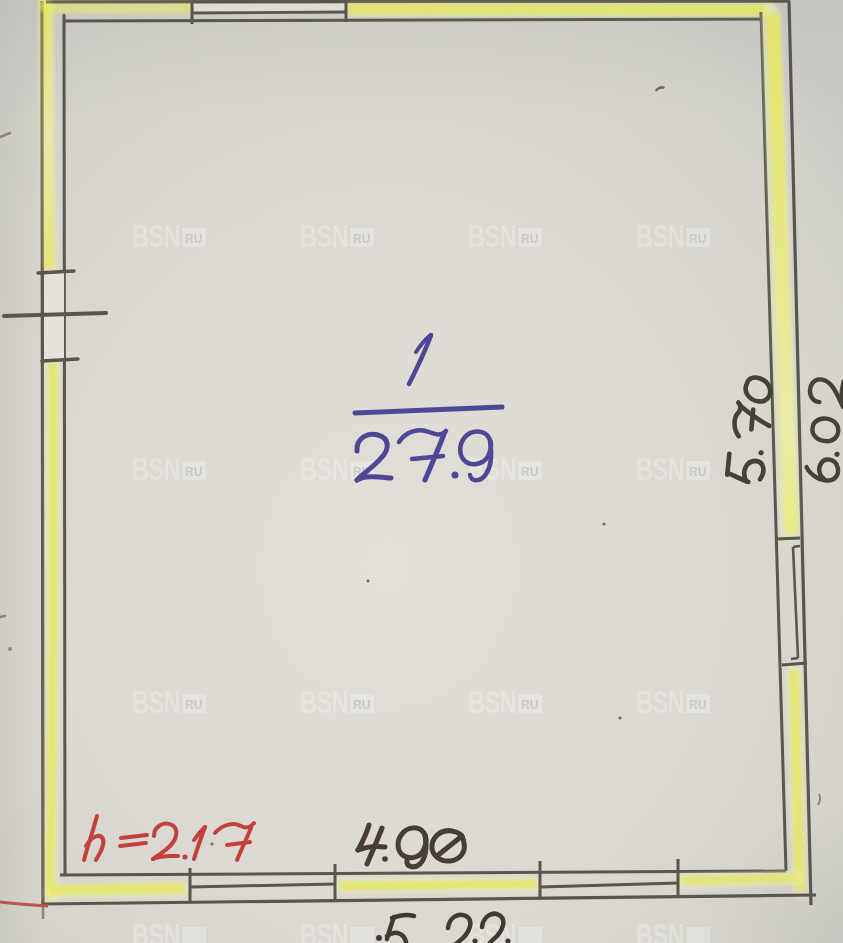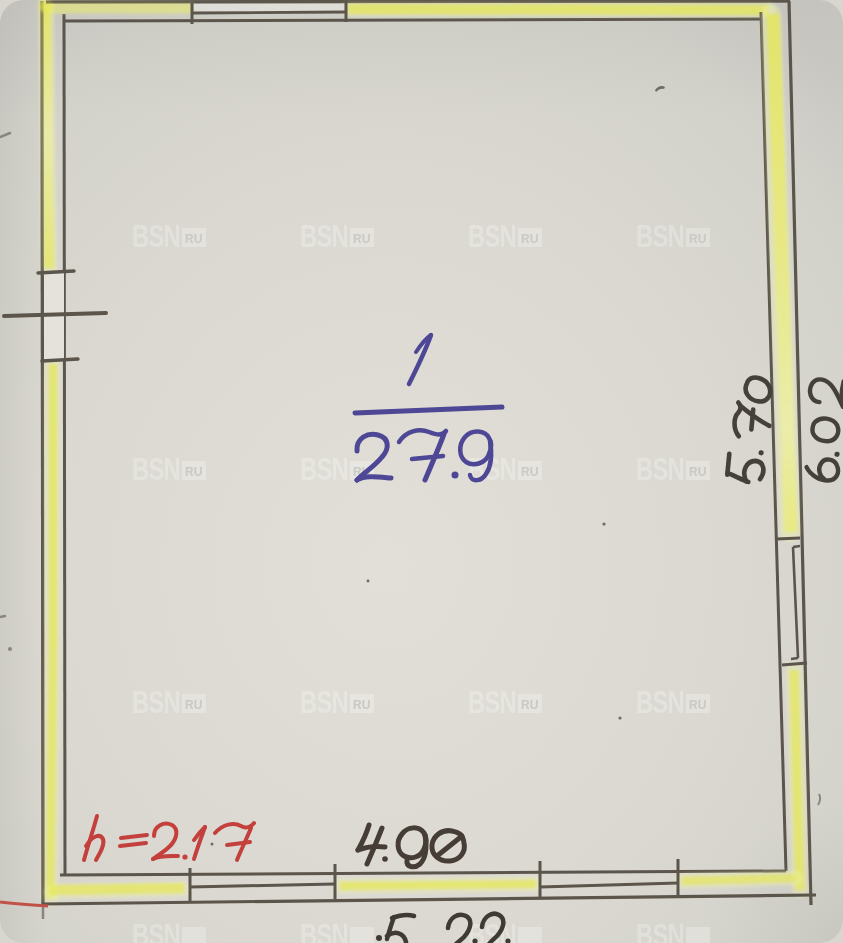--- a/index.html
+++ b/index.html
@@ -1,17 +1,17 @@
 <!DOCTYPE html>
 <html><head>
 <meta charset="utf-8">
 <style>
   html,body{margin:0;padding:0;background:#d8d6cf;}
   .page{position:relative;width:843px;height:943px;overflow:hidden;
-        font-family:"Liberation Sans", sans-serif;border-radius:24px;}
+        font-family:"Liberation Sans", sans-serif;}
   svg{display:block;}
 </style>
 </head>
 <body>
 <div class="page">
 <svg width="843" height="943" viewBox="0 0 843 943">
   <defs>
     <radialGradient id="paper" cx="46%" cy="60%" r="75%">
       <stop offset="0%" stop-color="#e1dfd7"></stop>
       <stop offset="55%" stop-color="#dad8d1"></stop>

